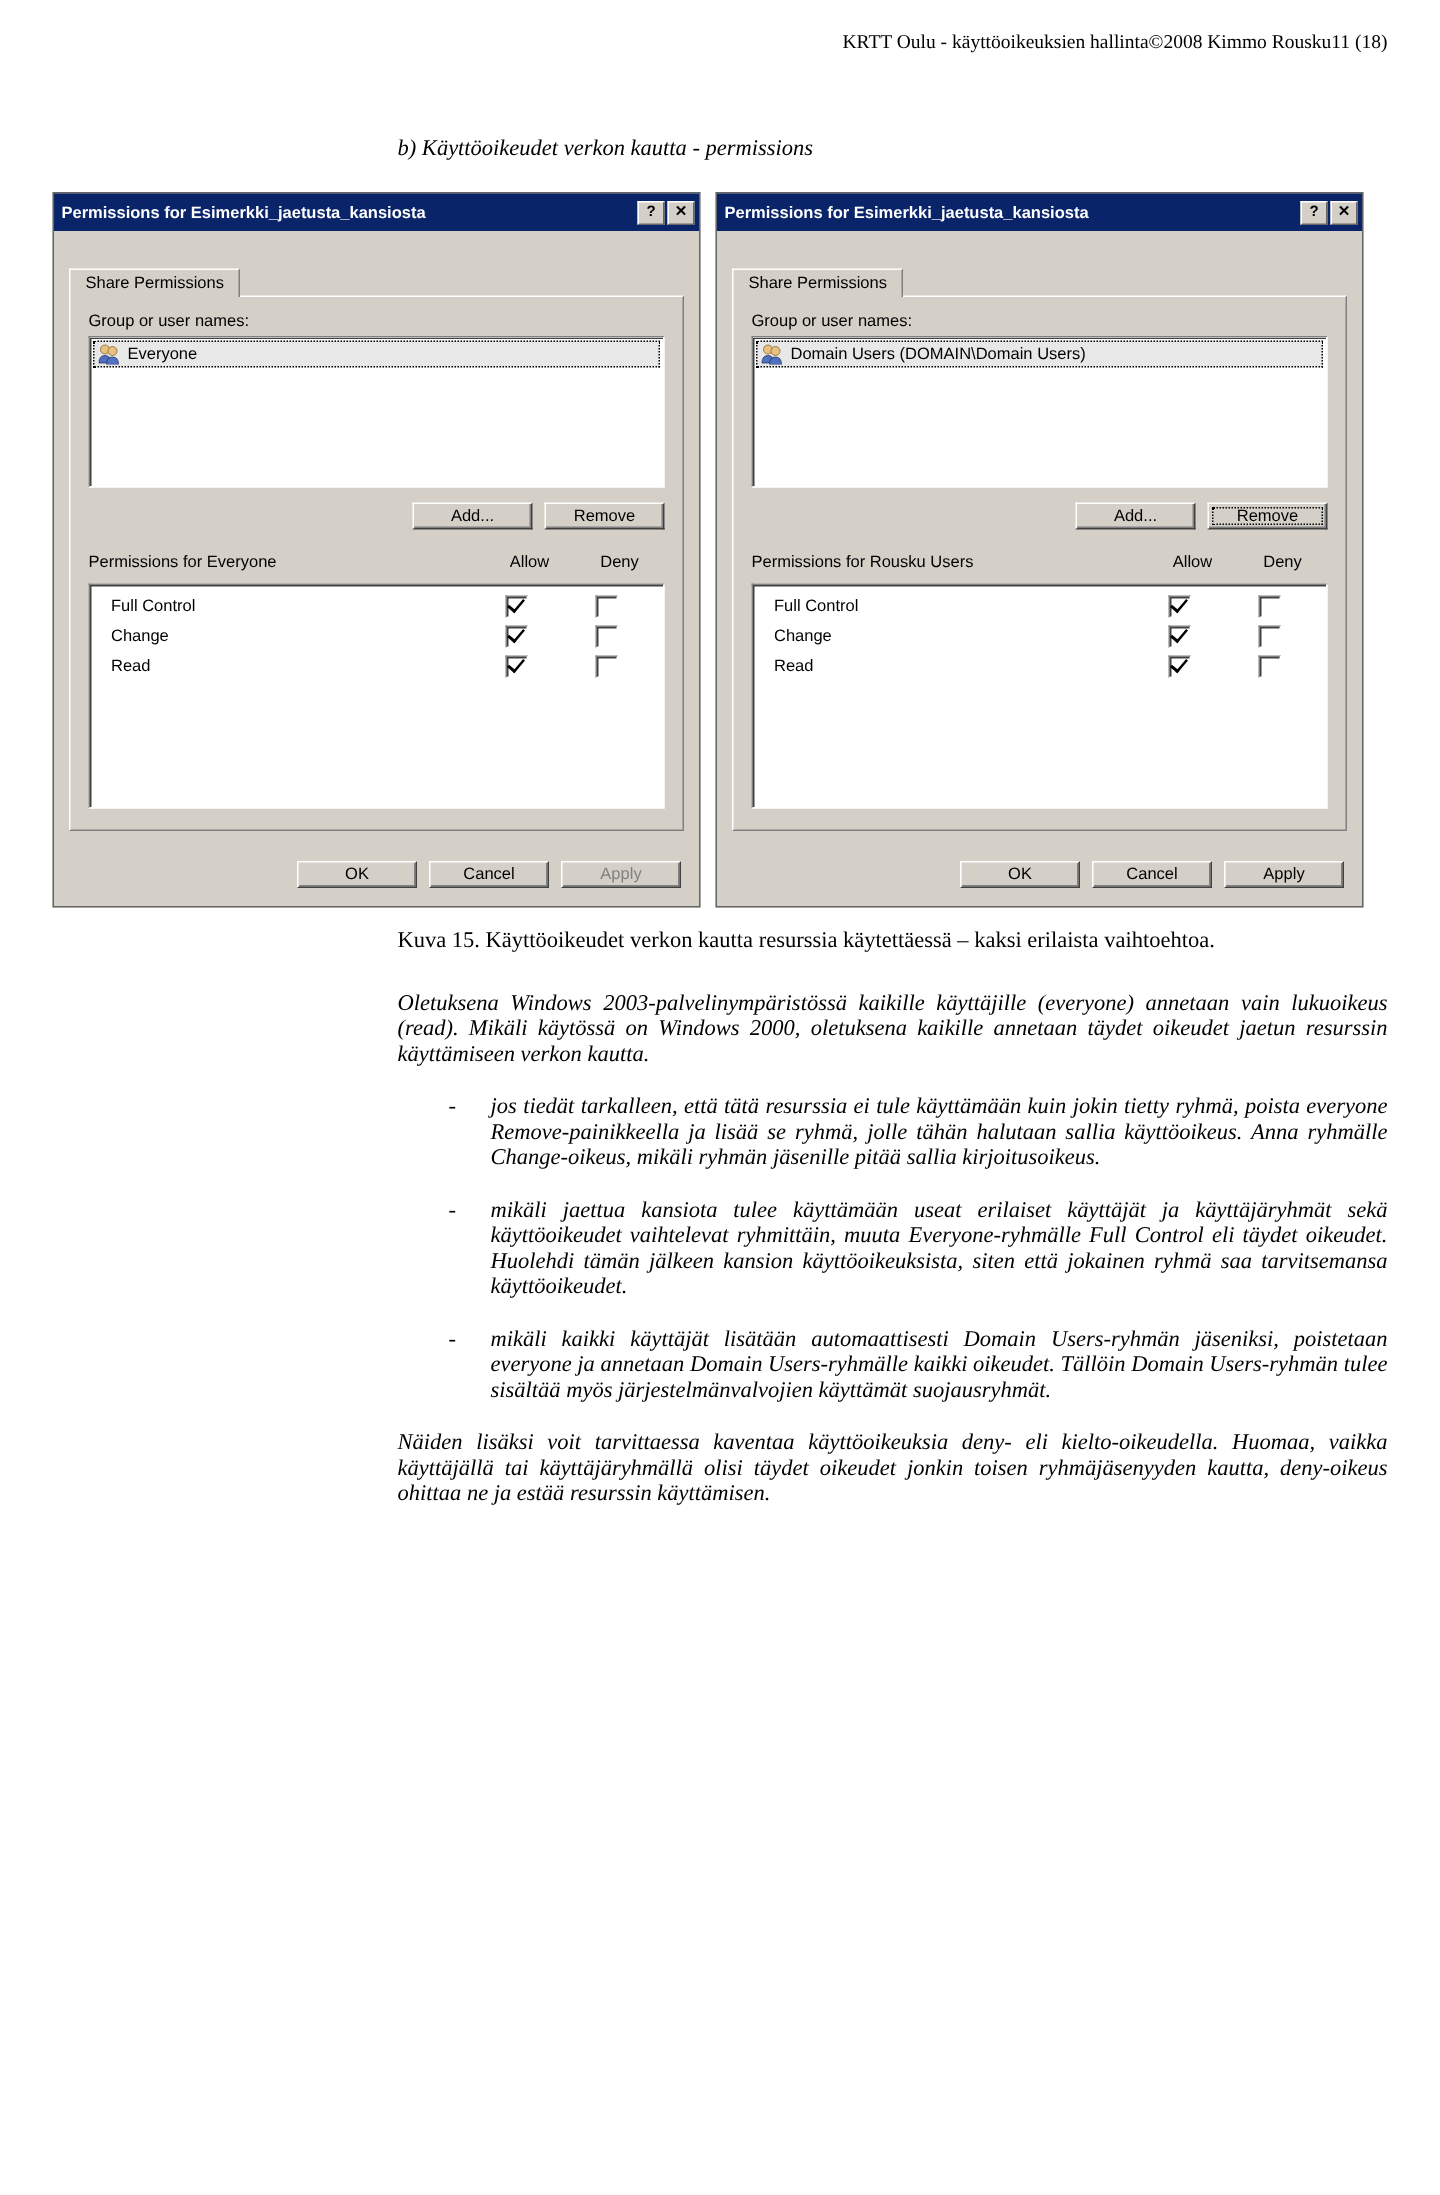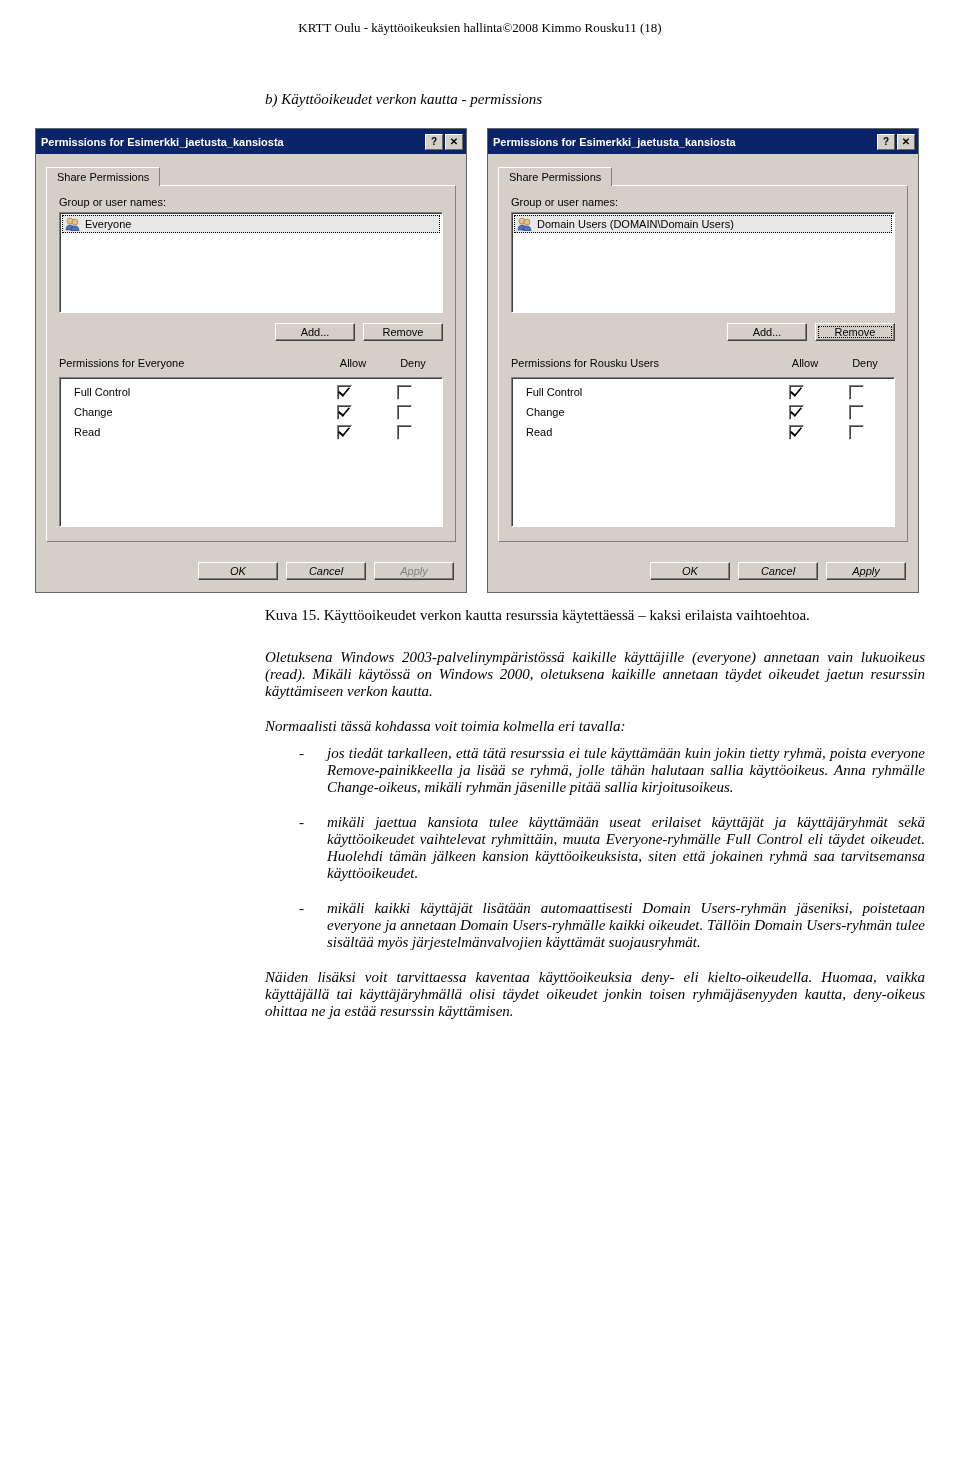--- a/index.html
+++ b/index.html
@@ -11,38 +11,38 @@
     padding: 0;
   }
   .page {
     width: 960px;
     margin: 0 auto;
     padding: 20px 35px 40px 35px;
     box-sizing: border-box;
   }
   .hdr {
     display: flex;
-    justify-content: center;
+    justify-content: flex-end;
     font-size: 13px;
     margin-bottom: 55px;
   }
   .section-body {
     margin-left: 230px;
     font-style: italic;
   }
   .subhead {
     margin-bottom: 20px;
   }
   .para {
     text-align: justify;
     margin-bottom: 18px;
   }
   .dialogs {
     display: flex;
-    gap: 20px;
+    gap: 10px;
     margin: 0 0 14px 0;
   }
   .dialog {
     width: 430px;
     border: 1px solid #666;
     background: #d4d0c8;
     font-family: Tahoma, Arial, sans-serif;
     font-size: 11px;
     color: #000;
   }
@@ -66,21 +66,21 @@
     border-bottom-color: #666;
     color: #000;
     font-size: 10px;
     font-weight: bold;
     display: flex;
     align-items: center;
     justify-content: center;
     line-height: 1;
   }
   .dbody {
-    padding: 12px 10px 10px 10px;
+    padding: 24px 10px 10px 10px;
   }
   .tab {
     display: inline-block;
     background: #d4d0c8;
     border: 1px solid #fff;
     border-bottom: none;
     border-right-color: #808080;
     padding: 3px 10px;
     font-size: 11px;
     position: relative;
@@ -188,21 +188,20 @@
     height: 9px;
     border: solid #000;
     border-width: 0 2px 2px 0;
     transform: rotate(40deg) scaleX(0.8);
   }
   .footer-btns {
     display: flex;
     justify-content: flex-end;
     gap: 8px;
     padding: 10px 12px 12px 12px;
-    font-style: italic;
   }
   .caption {
     margin-left: 230px;
     margin-bottom: 25px;
   }
   .bullet {
     display: flex;
     margin-bottom: 18px;
   }
   .bullet .dash {
@@ -346,21 +345,20 @@
         <div class="winbtn">Apply</div>
       </div>
     </div>
 
   </div>
 
   <div class="caption">Kuva 15. Käyttöoikeudet verkon kautta resurssia käytettäessä – kaksi erilaista vaihtoehtoa.</div>
 
   <div class="section-body">
     <div class="para">Oletuksena Windows 2003-palvelinympäristössä kaikille käyttäjille (everyone) annetaan vain lukuoikeus (read). Mikäli käytössä on Windows 2000, oletuksena kaikille annetaan täydet oikeudet jaetun resurssin käyttämiseen verkon kautta.</div>
-    <div class="para" style="margin-bottom:10px;">Normaalisti tässä kohdassa voit toimia kolmella eri tavalla:</div>
 
     <div class="bullets">
       <div class="bullet">
         <div class="dash">-</div>
         <div class="btxt">jos tiedät tarkalleen, että tätä resurssia ei tule käyttämään kuin jokin tietty ryhmä, poista everyone Remove-painikkeella ja lisää se ryhmä, jolle tähän halutaan sallia käyttöoikeus. Anna ryhmälle Change-oikeus, mikäli ryhmän jäsenille pitää sallia kirjoitusoikeus.</div>
       </div>
       <div class="bullet">
         <div class="dash">-</div>
         <div class="btxt">mikäli jaettua kansiota tulee käyttämään useat erilaiset käyttäjät ja käyttäjäryhmät sekä käyttöoikeudet vaihtelevat ryhmittäin, muuta Everyone-ryhmälle Full Control eli täydet oikeudet. Huolehdi tämän jälkeen kansion käyttöoikeuksista, siten että jokainen ryhmä saa tarvitsemansa käyttöoikeudet.</div>
       </div>

